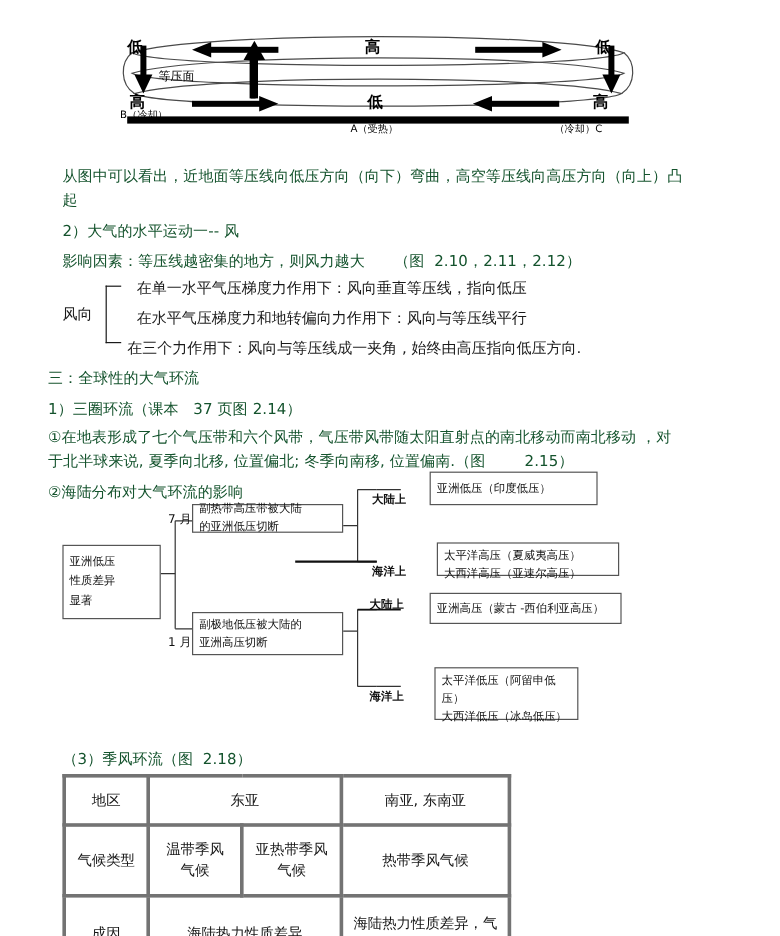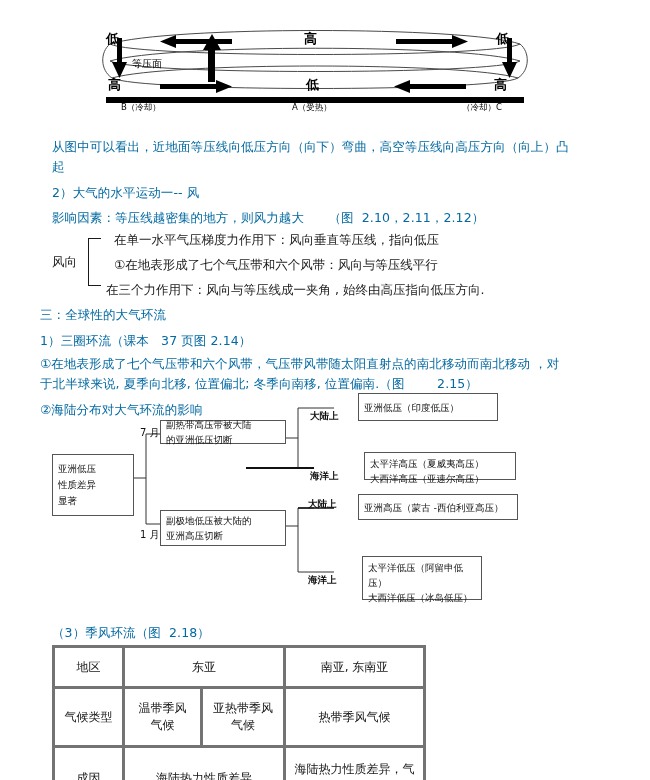--- a/index.html
+++ b/index.html
@@ -22,21 +22,21 @@
     left: 0; top: 0;
     width: 650px;
     height: 780px;
   }
 
   
   .para {
     position: absolute;
     font-size: 12.5px;
     line-height: 20px;
-    color: #0369a1;
+    color: #14532d;
     letter-spacing: 0.1px;
     white-space: pre-wrap;
   }
 
   
   #convection-figure {
     position: absolute;
     left: 96px;
     top: 14px;
     width: 438px;
@@ -211,37 +211,37 @@
     <span class="cv-label" style="left:10px; top:16px;">低</span>
     <span class="cv-label" style="left:208px; top:16px;">高</span>
     <span class="cv-label" style="left:400px; top:16px;">低</span>
 
     <span class="cv-label" style="left:12px; top:62px;">高</span>
     <span class="cv-label" style="left:210px; top:62px;">低</span>
     <span class="cv-label" style="left:398px; top:62px;">高</span>
 
     <span class="cv-iso" style="left:36px; top:43px;">等压面</span>
 
-    <span class="cv-cap" style="left:4px; top:88px;margin-left:21px;">B（冷却）</span>
+    <span class="cv-cap" style="left:4px; top:76px;">B（冷却）</span>
     <span class="cv-cap" style="left:196px; top:88px;">A（受热）</span>
     <span class="cv-cap" style="left:366px; top:88px;">（冷却）C</span>
   </div>
 
   <div class="para" style="left:52px; top:137px; width:566px;">从图中可以看出，近地面等压线向低压方向（向下）弯曲，高空等压线向高压方向（向上）凸
 起</div>
 
   <div class="para" style="left:52px; top:183px;">2）大气的水平运动一-- 风</div>
 
   <div class="para" style="left:52px; top:208px;">影响因素：等压线越密集的地方，则风力越大      （图  2.10，2.11，2.12）</div>
 
   <div id="wind-block">
     <span id="wind-label">风向</span>
     <div id="wind-brace"></div>
     <span class="wind-line" style="top:0px; left:62px;">在单一水平气压梯度力作用下：风向垂直等压线，指向低压</span>
-    <span class="wind-line" style="top:25px; left:62px;">①在地表形成了七个气压带和六个风带：风向与等压线平行</span>
+    <span class="wind-line" style="top:25px; left:62px;">在水平气压梯度力和地转偏向力作用下：风向与等压线平行</span>
     <span class="wind-line" style="top:50px; left:54px;">在三个力作用下：风向与等压线成一夹角 , 始终由高压指向低压方向.</span>
   </div>
 
   <div class="para" style="left:40px; top:305px;">三：全球性的大气环流</div>
 
   <div class="para" style="left:40px; top:331px;">1）三圈环流（课本   37 页图 2.14）</div>
 
   <div class="para" style="left:40px; top:354px; width:578px;">①在地表形成了七个气压带和六个风带，气压带风带随太阳直射点的南北移动而南北移动 ，对
 于北半球来说, 夏季向北移, 位置偏北; 冬季向南移, 位置偏南.（图        2.15）</div>
 

